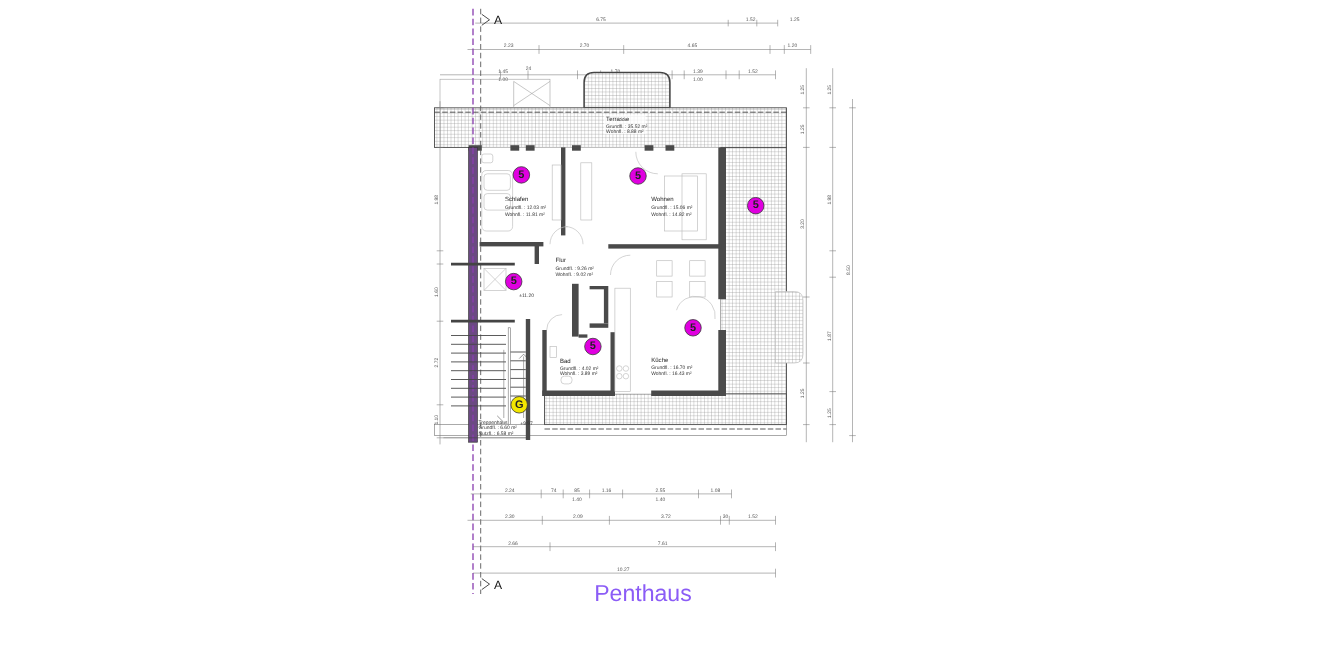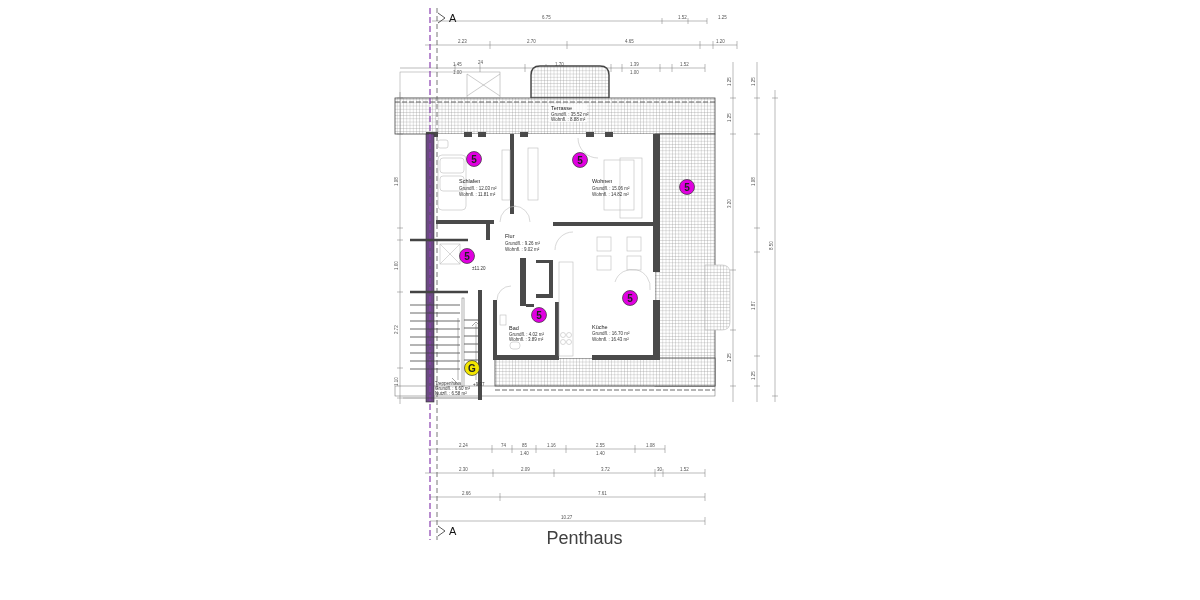--- a/index.html
+++ b/index.html
@@ -1,18 +1,18 @@
 <!DOCTYPE html>
 <html><head>
 <meta charset="utf-8">
 <style>
   html, body { margin:0; padding:0; background:#ffffff; }
   body { width:1200px; height:600px; position:relative; overflow:hidden; font-family:"Liberation Sans", sans-serif; }
   #plan { position:absolute; left:0; top:0; width:1200px; height:600px; }
-  .title { position:absolute; left:0; top:528px; width:1169px; text-align:center; font-size:18px; color:#404040; font-family:"Liberation Sans", sans-serif; }
+  .title { position:absolute; left:0; top:528px; width:1169px; text-align:center; font-size:21px; color:#8b5cf6; font-family:"Liberation Sans", sans-serif; }
   .dim-text { font-family:"Liberation Sans", sans-serif; font-size:4.5px; fill:#555; }
   .room-name { font-family:"Liberation Sans", sans-serif; font-size:5.5px; fill:#222; }
   .room-area { font-family:"Liberation Sans", sans-serif; font-size:4.5px; fill:#333; }
   .badge-text { font-family:"Liberation Sans", sans-serif; font-size:10px; font-weight:bold; text-anchor:middle; dominant-baseline:central; }
   .section-label { font-family:"Liberation Sans", sans-serif; font-size:11px; fill:#111; }
 </style>
 </head>
 <body>
 
 <svg id="plan" viewBox="0 0 1200 600" xmlns="http://www.w3.org/2000/svg">

